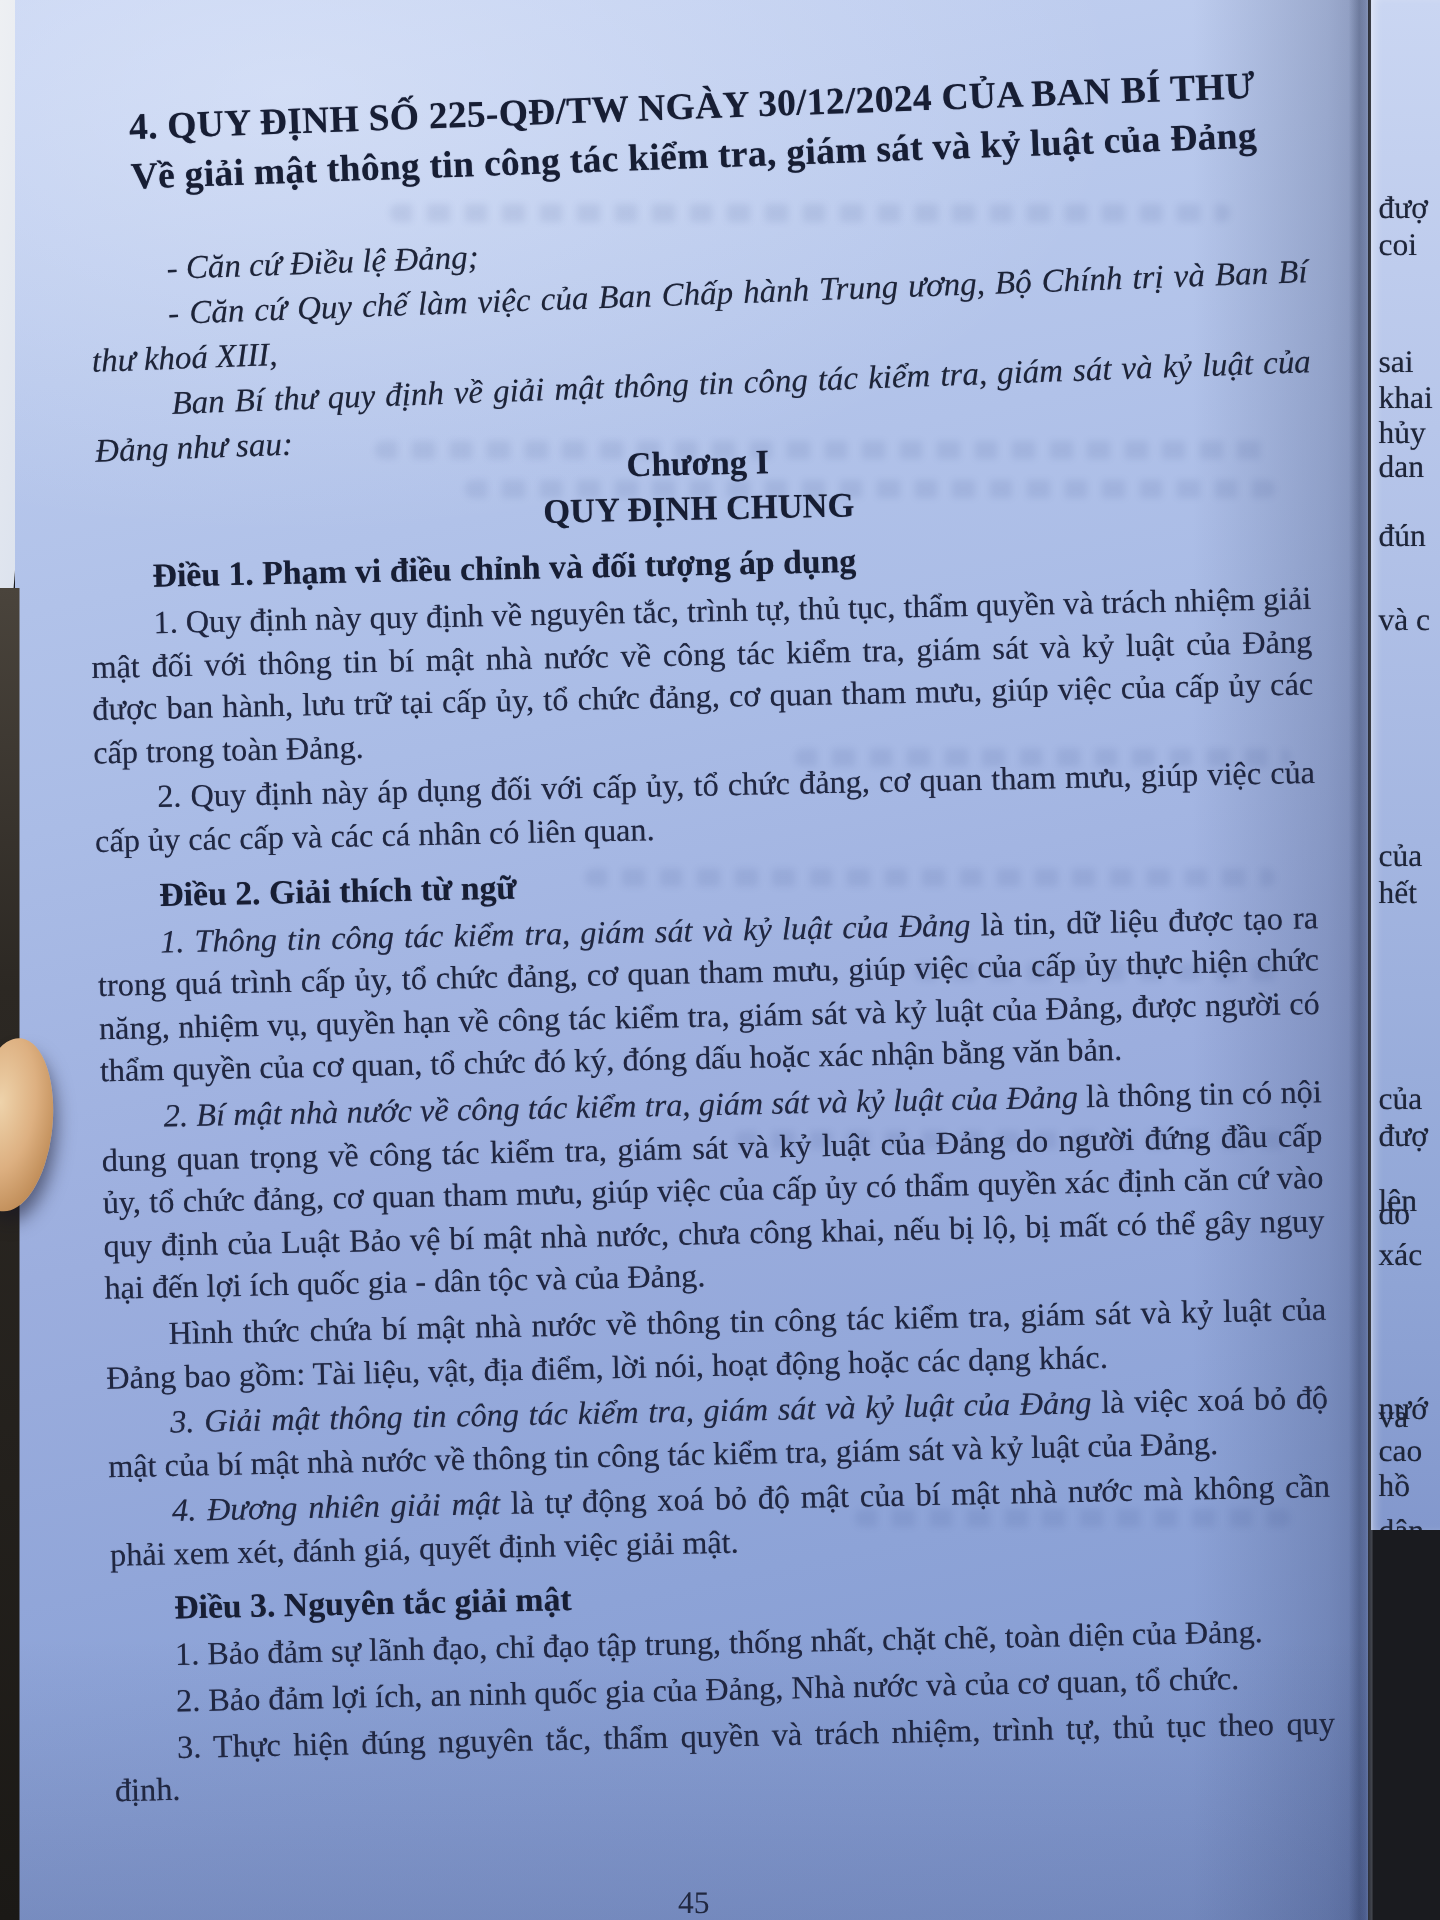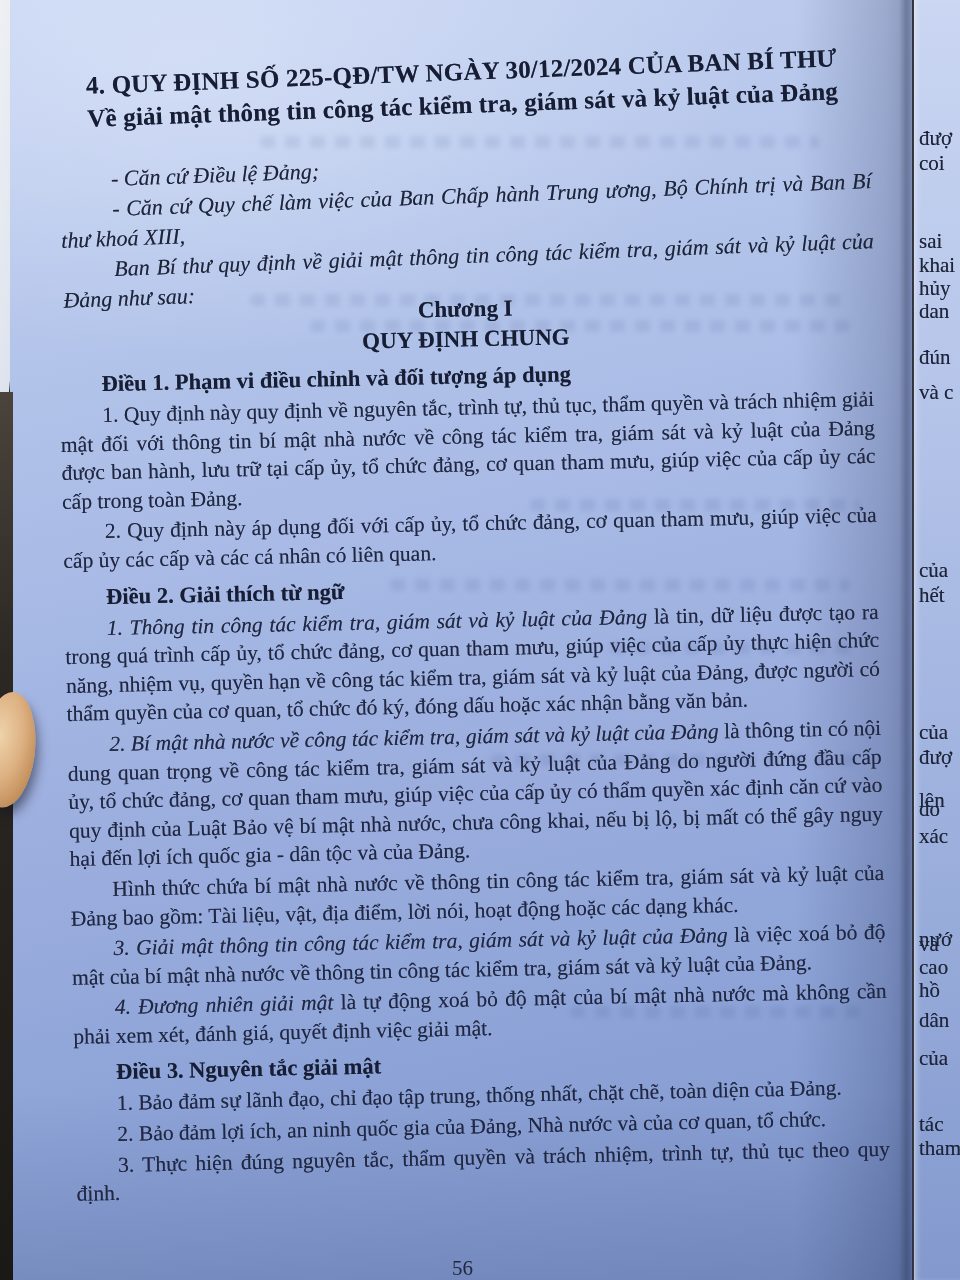--- a/index.html
+++ b/index.html
@@ -28,21 +28,21 @@
       radial-gradient(900px 480px at 20% 5%,rgba(238,244,255,.40),rgba(238,244,255,0) 62%),
       linear-gradient(168deg,#c6d3f2 0%,#b8c8ec 18%,#aabce6 38%,#9caede 58%,#8da3d7 78%,#8097ce 100%);
   }
   
   #gutter{
     position:absolute;left:899px;top:0;width:16px;height:1280px;z-index:3;
     background:linear-gradient(to right,rgba(20,30,60,0) 0%,rgba(20,30,60,.26) 45%,rgba(35,50,95,.18) 70%,rgba(225,236,255,.22) 100%);
   }
   
   #facing{
-    position:absolute;left:914px;top:0;width:46px;height:1280px;z-index:2;overflow:hidden;
+    position:absolute;left:914px;top:0;width:46px;height:1020px;z-index:2;overflow:hidden;
     background:linear-gradient(to bottom,#cad6f2 0%,#b7c6ea 28%,#a4b6e1 55%,#92a7d7 80%,#8398cd 100%);
     box-shadow:inset 5px 0 7px -4px rgba(255,255,255,.55);
   }
   .frag{
     position:absolute;left:5px;white-space:nowrap;
     font-size:21px;color:#1e2538;text-shadow:0 0 .5px rgba(25,30,60,.6);
   }
   
   #finger{
     position:absolute;left:-17px;top:692px;width:52px;height:116px;z-index:5;
@@ -133,31 +133,31 @@
     <p class="para"><span class="term"></span><span>Hình thức chứa bí mật nhà nước về thông tin công tác kiểm tra, giám sát và kỷ luật của Đảng bao gồm: Tài liệu, vật, địa điểm, lời nói, hoạt động hoặc các dạng khác.</span></p>
     <p class="para"><span class="term">3. Giải mật thông tin công tác kiểm tra, giám sát và kỷ luật của Đảng</span><span> là việc xoá bỏ độ mật của bí mật nhà nước về thông tin công tác kiểm tra, giám sát và kỷ luật của Đảng.</span></p>
     <p class="para"><span class="term">4. Đương nhiên giải mật</span><span> là tự động xoá bỏ độ mật của bí mật nhà nước mà không cần phải xem xét, đánh giá, quyết định việc giải mật.</span></p>
 
     <p class="art-h">Điều 3. Nguyên tắc giải mật</p>
     <p class="para"><span>1. Bảo đảm sự lãnh đạo, chỉ đạo tập trung, thống nhất, chặt chẽ, toàn diện của Đảng.</span></p>
     <p class="para"><span>2. Bảo đảm lợi ích, an ninh quốc gia của Đảng, Nhà nước và của cơ quan, tổ chức.</span></p>
     <p class="para"><span>3. Thực hiện đúng nguyên tắc, thẩm quyền và trách nhiệm, trình tự, thủ tục theo quy định.</span></p>
   </div>
 
-  <div id="page-number">56</div>
+  <div id="page-number">45</div>
 
   <div id="facing">
     <span class="frag" style="top:126px">đượ</span>
     <span class="frag" style="top:151px">coi</span>
     <span class="frag" style="top:229px">sai</span>
     <span class="frag" style="top:253px">khai</span>
     <span class="frag" style="top:276px">hủy</span>
     <span class="frag" style="top:299px">dan</span>
     <span class="frag" style="top:345px">đún</span>
-    <span class="frag" style="top:380px">và c</span>
+    <span class="frag" style="top:401px">và c</span>
     <span class="frag" style="top:558px">của</span>
     <span class="frag" style="top:583px">hết</span>
     <span class="frag" style="top:720px">của</span>
     <span class="frag" style="top:745px">đượ</span>
     <span class="frag" style="top:788px">lên</span>
     <span class="frag" style="top:797px">do</span>
     <span class="frag" style="top:824px">xác</span>
     <span class="frag" style="top:927px">nướ</span>
     <span class="frag" style="top:932px">và</span>
     <span class="frag" style="top:955px">cao</span>

